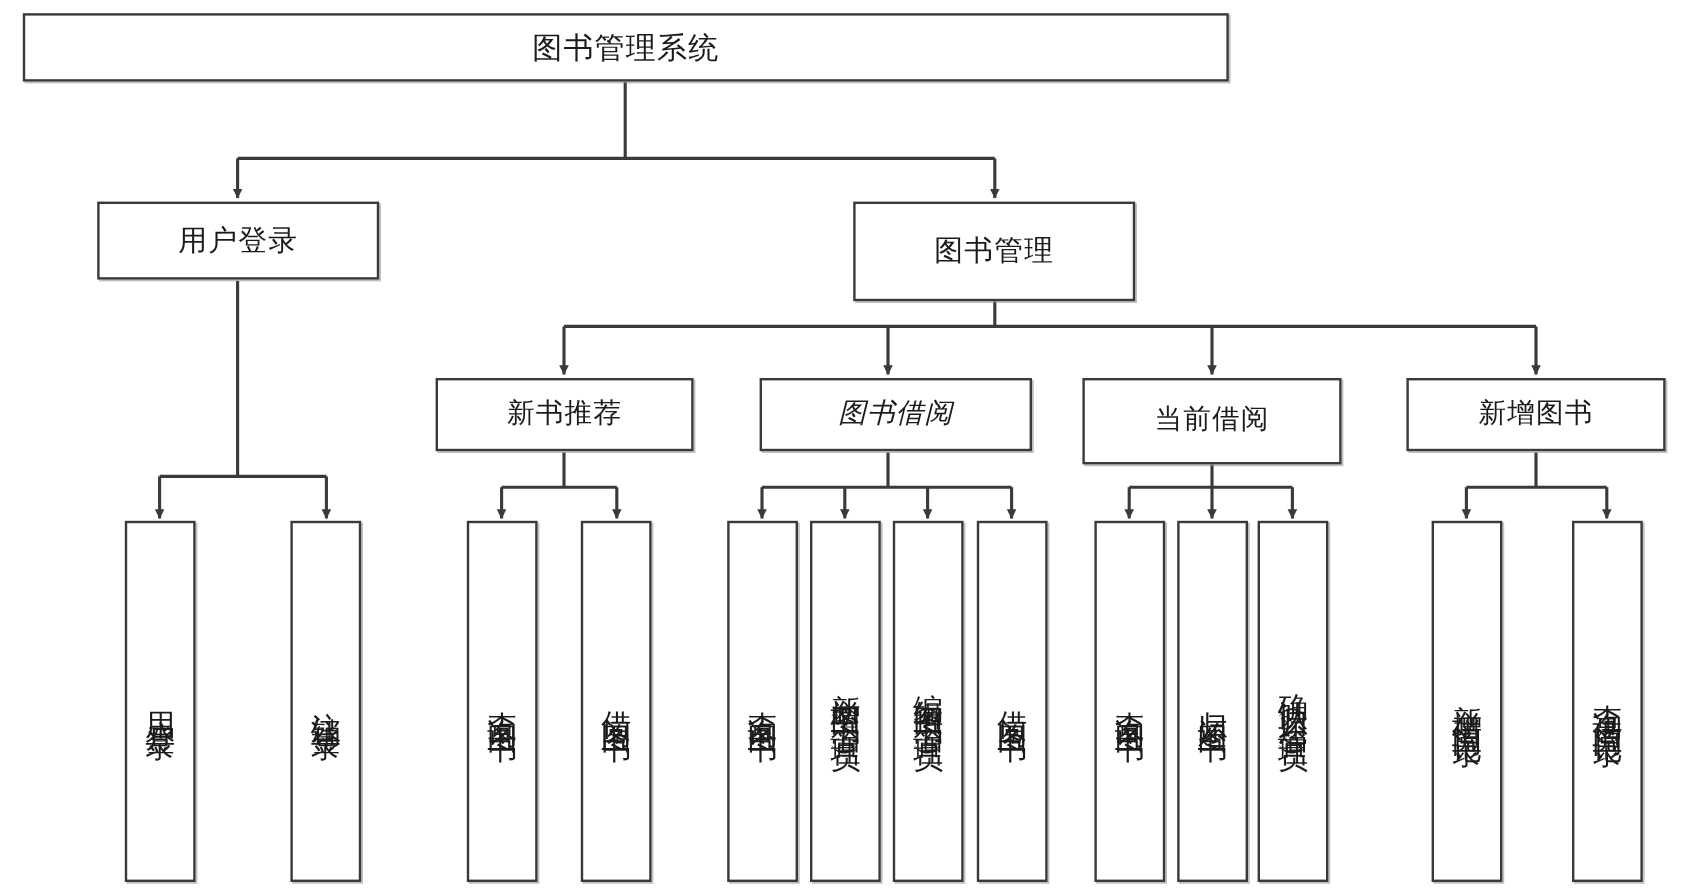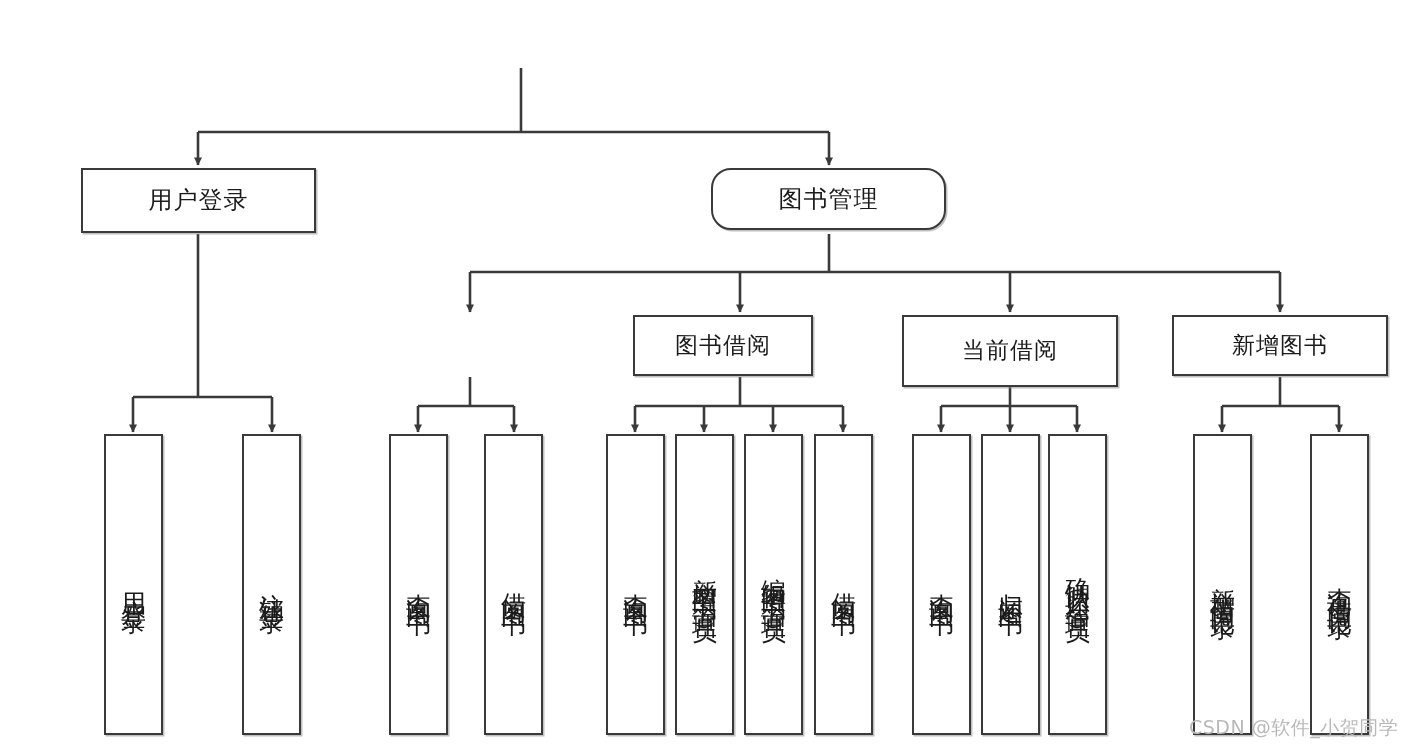--- a/index.html
+++ b/index.html
@@ -121,31 +121,37 @@
       <path d="M 1010 406 L 1010 432" marker-end="url(#arrowhead)"></path>
       <path d="M 1077 406 L 1077 432" marker-end="url(#arrowhead)"></path>
 
       <path d="M 1280 377 L 1280 406"></path>
       <path d="M 1222 406 L 1339 406"></path>
       <path d="M 1222 406 L 1222 432" marker-end="url(#arrowhead)"></path>
       <path d="M 1339 406 L 1339 432" marker-end="url(#arrowhead)"></path>
     </g>
   </svg>
 
+  <div class="node level-root" style="left:19px; top:11px; width:1005px; height:57px;">
+    <span class="node-label">图书管理系统</span>
+  </div>
 
   <div class="node level-1" style="left:81px; top:168px; width:235px; height:65px;">
     <span class="node-label">用户登录</span>
   </div>
 
-  <div class="node level-1" style="left:711px; top:168px; width:235px; height:62px;border-radius:20px;">
+  <div class="node level-1" style="left:711px; top:168px; width:235px; height:83px;">
     <span class="node-label">图书管理</span>
   </div>
 
-
-  <div class="node level-2" style="left:633px; top:315px; width:180px; height:61px;">
+  <div class="node level-2" style="left:363px; top:315px; width:215px; height:61px;">
+    <span class="node-label">新书推荐</span>
+  </div>
+
+  <div class="node level-2" style="left:633px; top:315px; width:227px; height:61px;font-style:italic;">
     <span class="node-label">图书借阅</span>
   </div>
 
   <div class="node level-2" style="left:902px; top:315px; width:216px; height:72px;">
     <span class="node-label">当前借阅</span>
   </div>
 
   <div class="node level-2" style="left:1172px; top:315px; width:216px; height:61px;">
     <span class="node-label">新增图书</span>
   </div>
@@ -195,17 +201,14 @@
   </div>
 
   <div class="node leaf" style="left:1193px; top:434px; width:59px; height:301px;">
     <span class="node-label">新增借阅记录</span>
   </div>
 
   <div class="node leaf" style="left:1310px; top:434px; width:59px; height:301px;">
     <span class="node-label">查询借阅记录</span>
   </div>
 
-  <div class="watermark" style="left:1189px; top:715px;">
-    <span>CSDN @软件_小贺同学</span>
-  </div>
 
 </div>
 
 </body></html>

